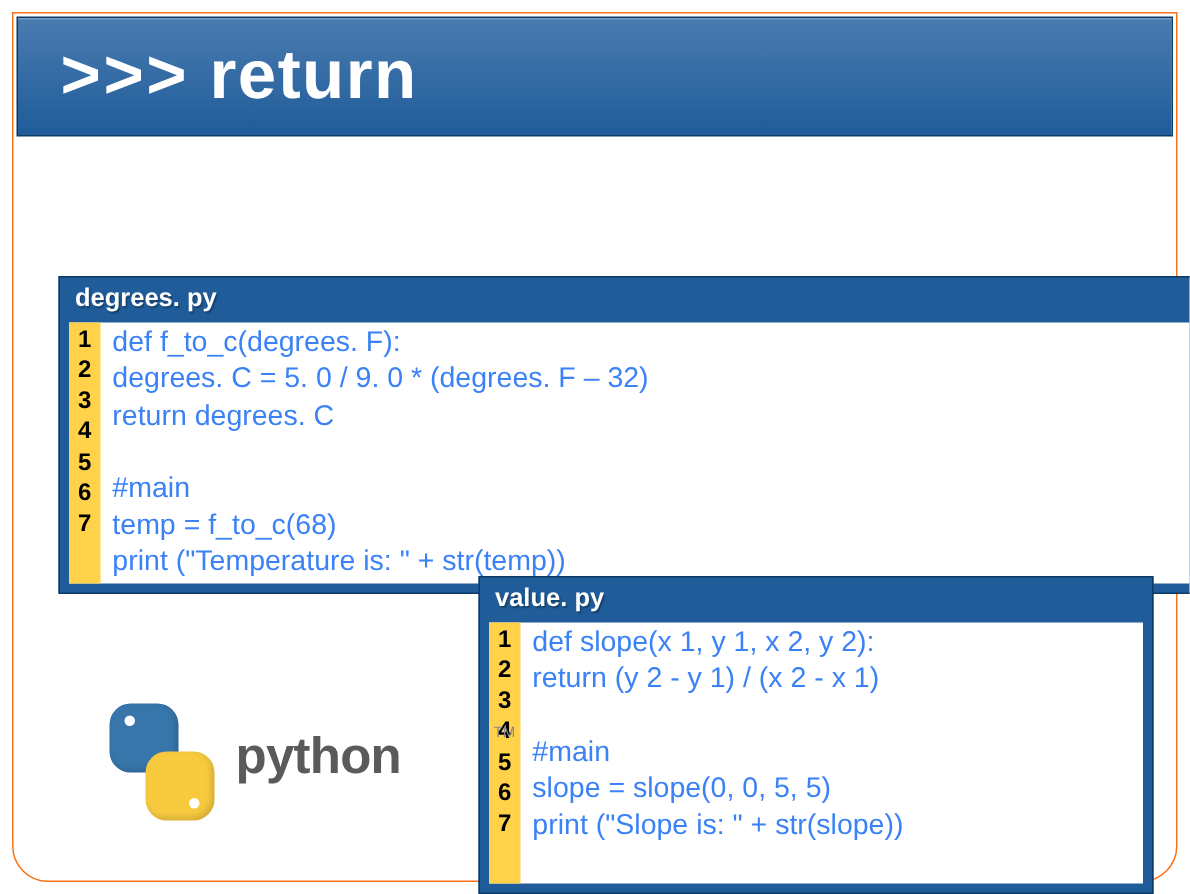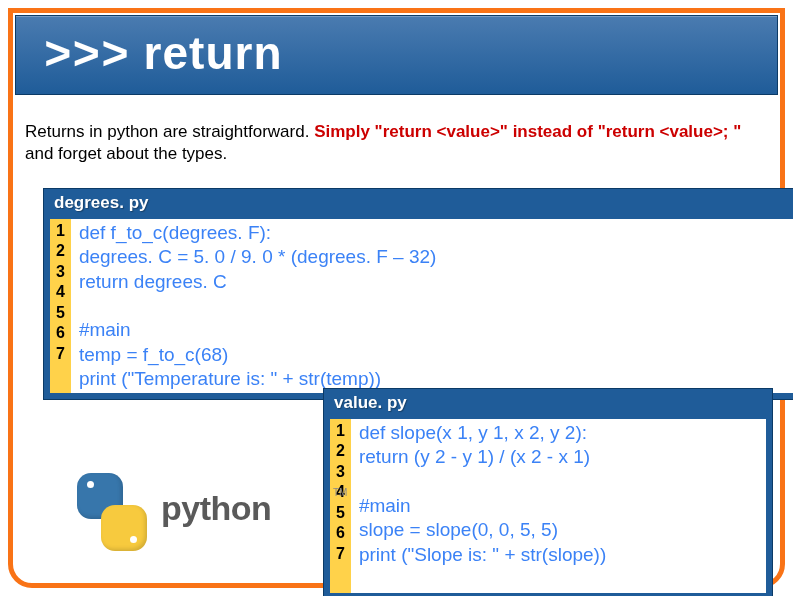--- a/index.html
+++ b/index.html
@@ -10,21 +10,21 @@
     background: #fff;
     position: relative;
     overflow: hidden;
   }
   .slide {
     position: absolute;
     top: 8px;
     left: 8px;
     right: 8px;
     bottom: 8px;
-    border: 5px solid #f97316;
+    border: 1px solid #f97316;
     border-radius: 0 0 24px 24px;
     background: #fff;
   }
   .title-bar {
     position: absolute;
     top: 2px;
     left: 2px;
     right: 2px;
     height: 80px;
     background: linear-gradient(to bottom, #4a7bb0 0%, #1f5c99 100%);
@@ -157,23 +157,20 @@
 
 <div class="slide">
 
   <div class="title-bar">
     <div class="title-text">
       <span class="prompt">&gt;&gt;&gt;</span>
       <span>return</span>
     </div>
   </div>
 
-  <div class="body-text">
-    <span>Returns in python are straightforward.  </span><span class="hl">Simply "return &lt;value&gt;" instead of "return &lt;value&gt;; "</span><span> and forget about the types.</span>
-  </div>
 
   <div id="win1" class="codewin">
     <div class="caption">degrees. py</div>
     <div class="codebody">
       <div class="gutter">1
 2
 3
 4
 5
 6

